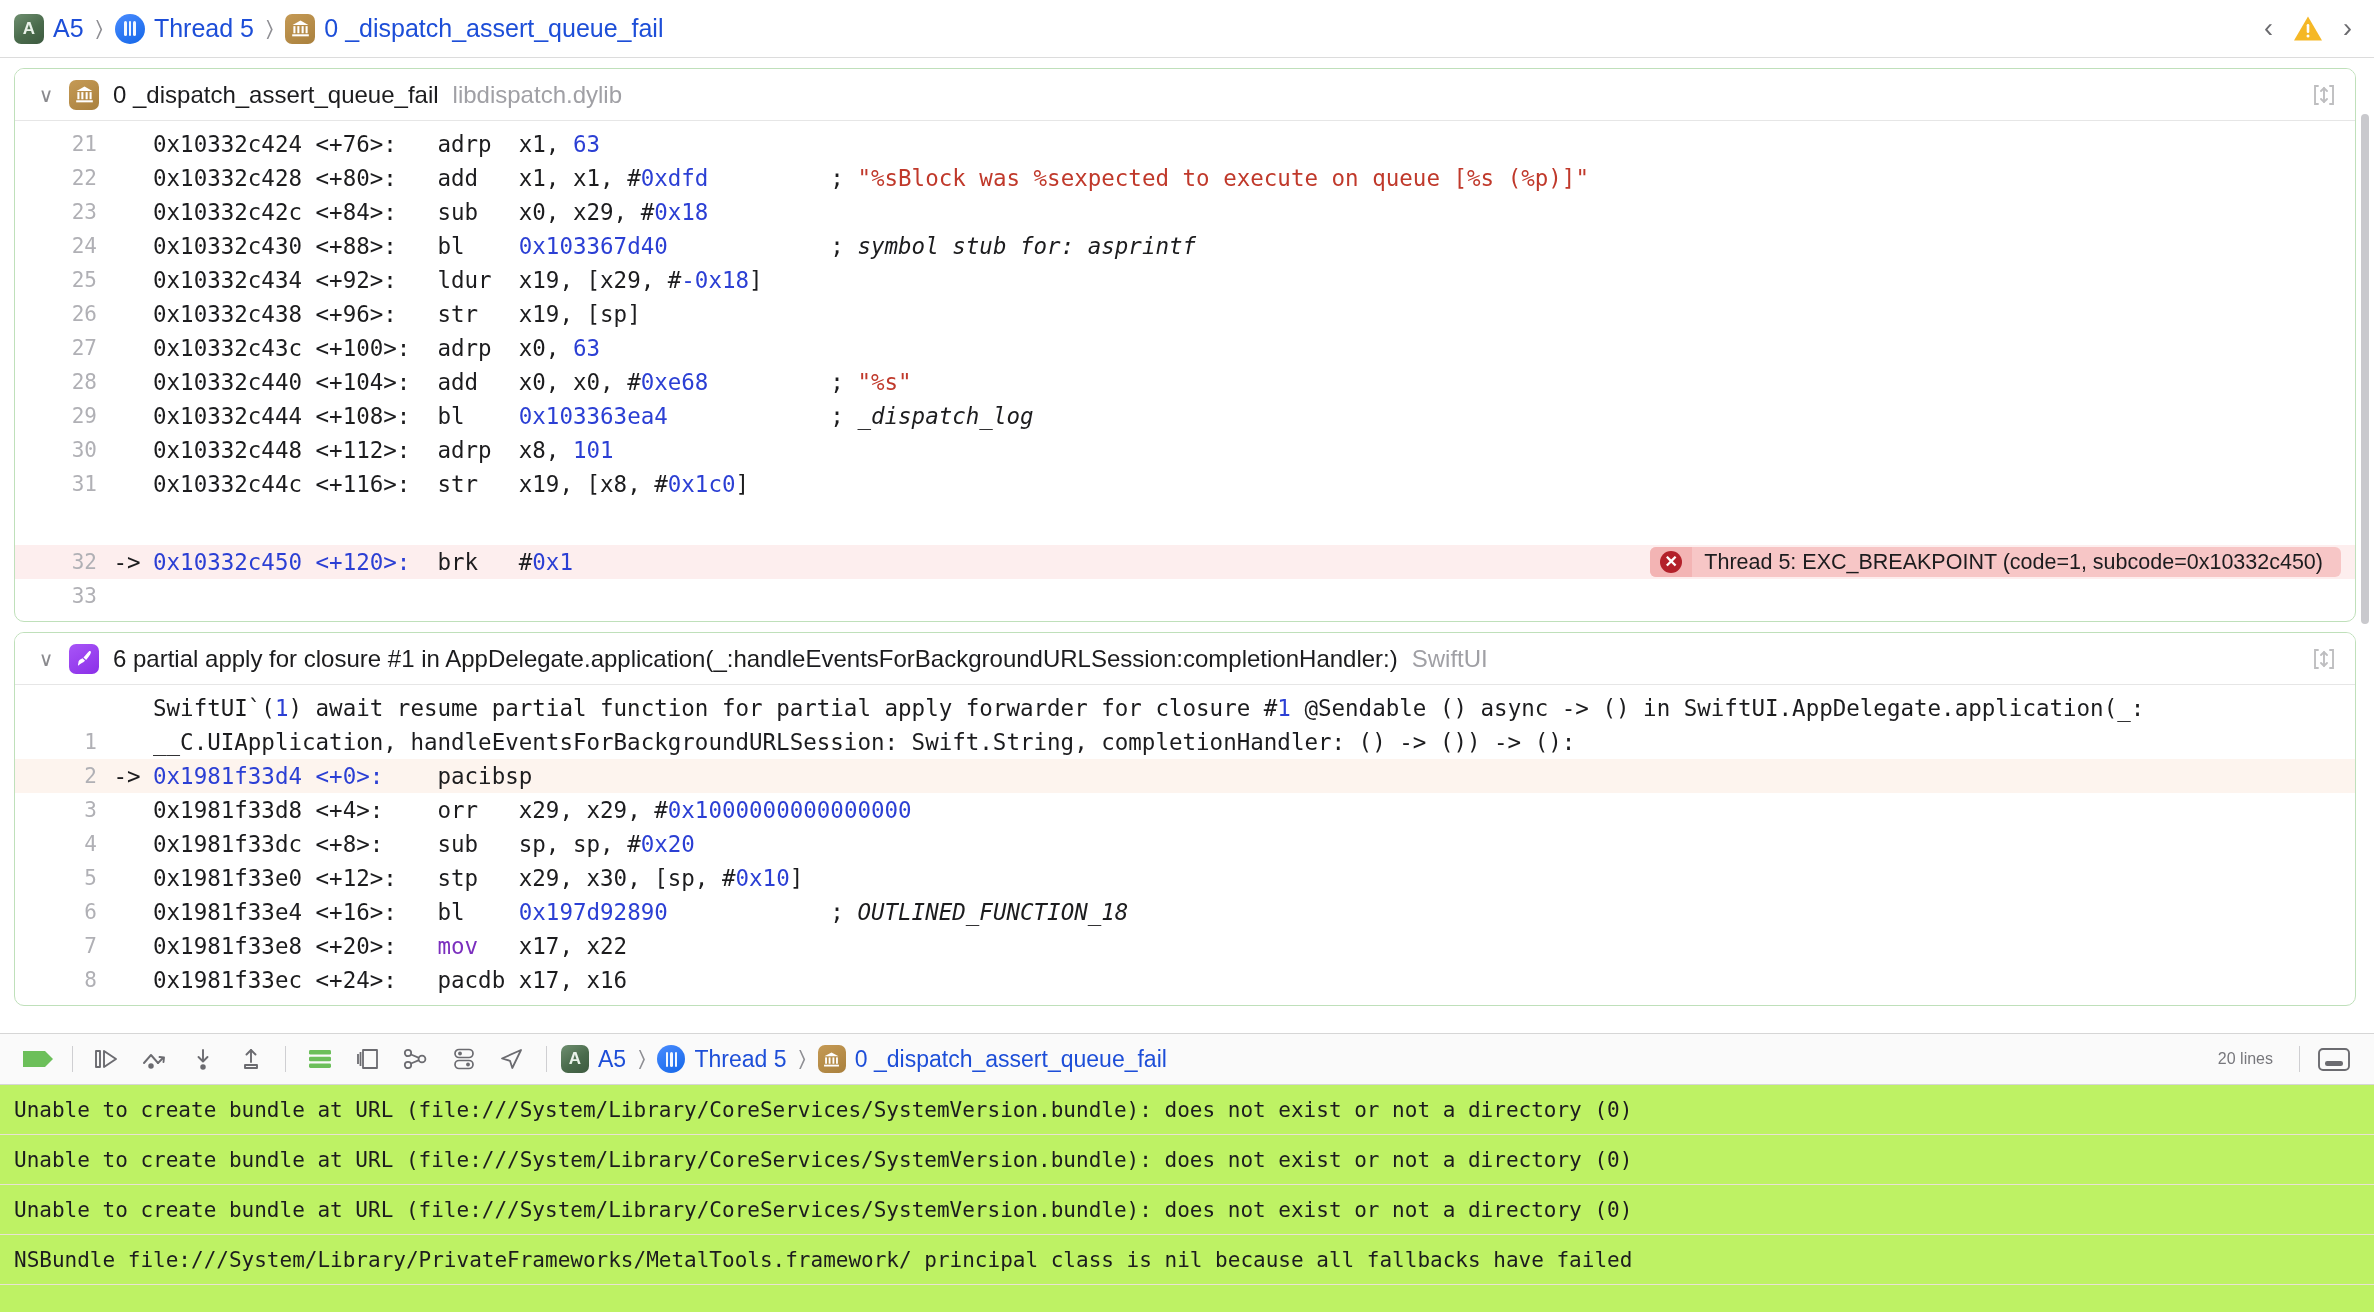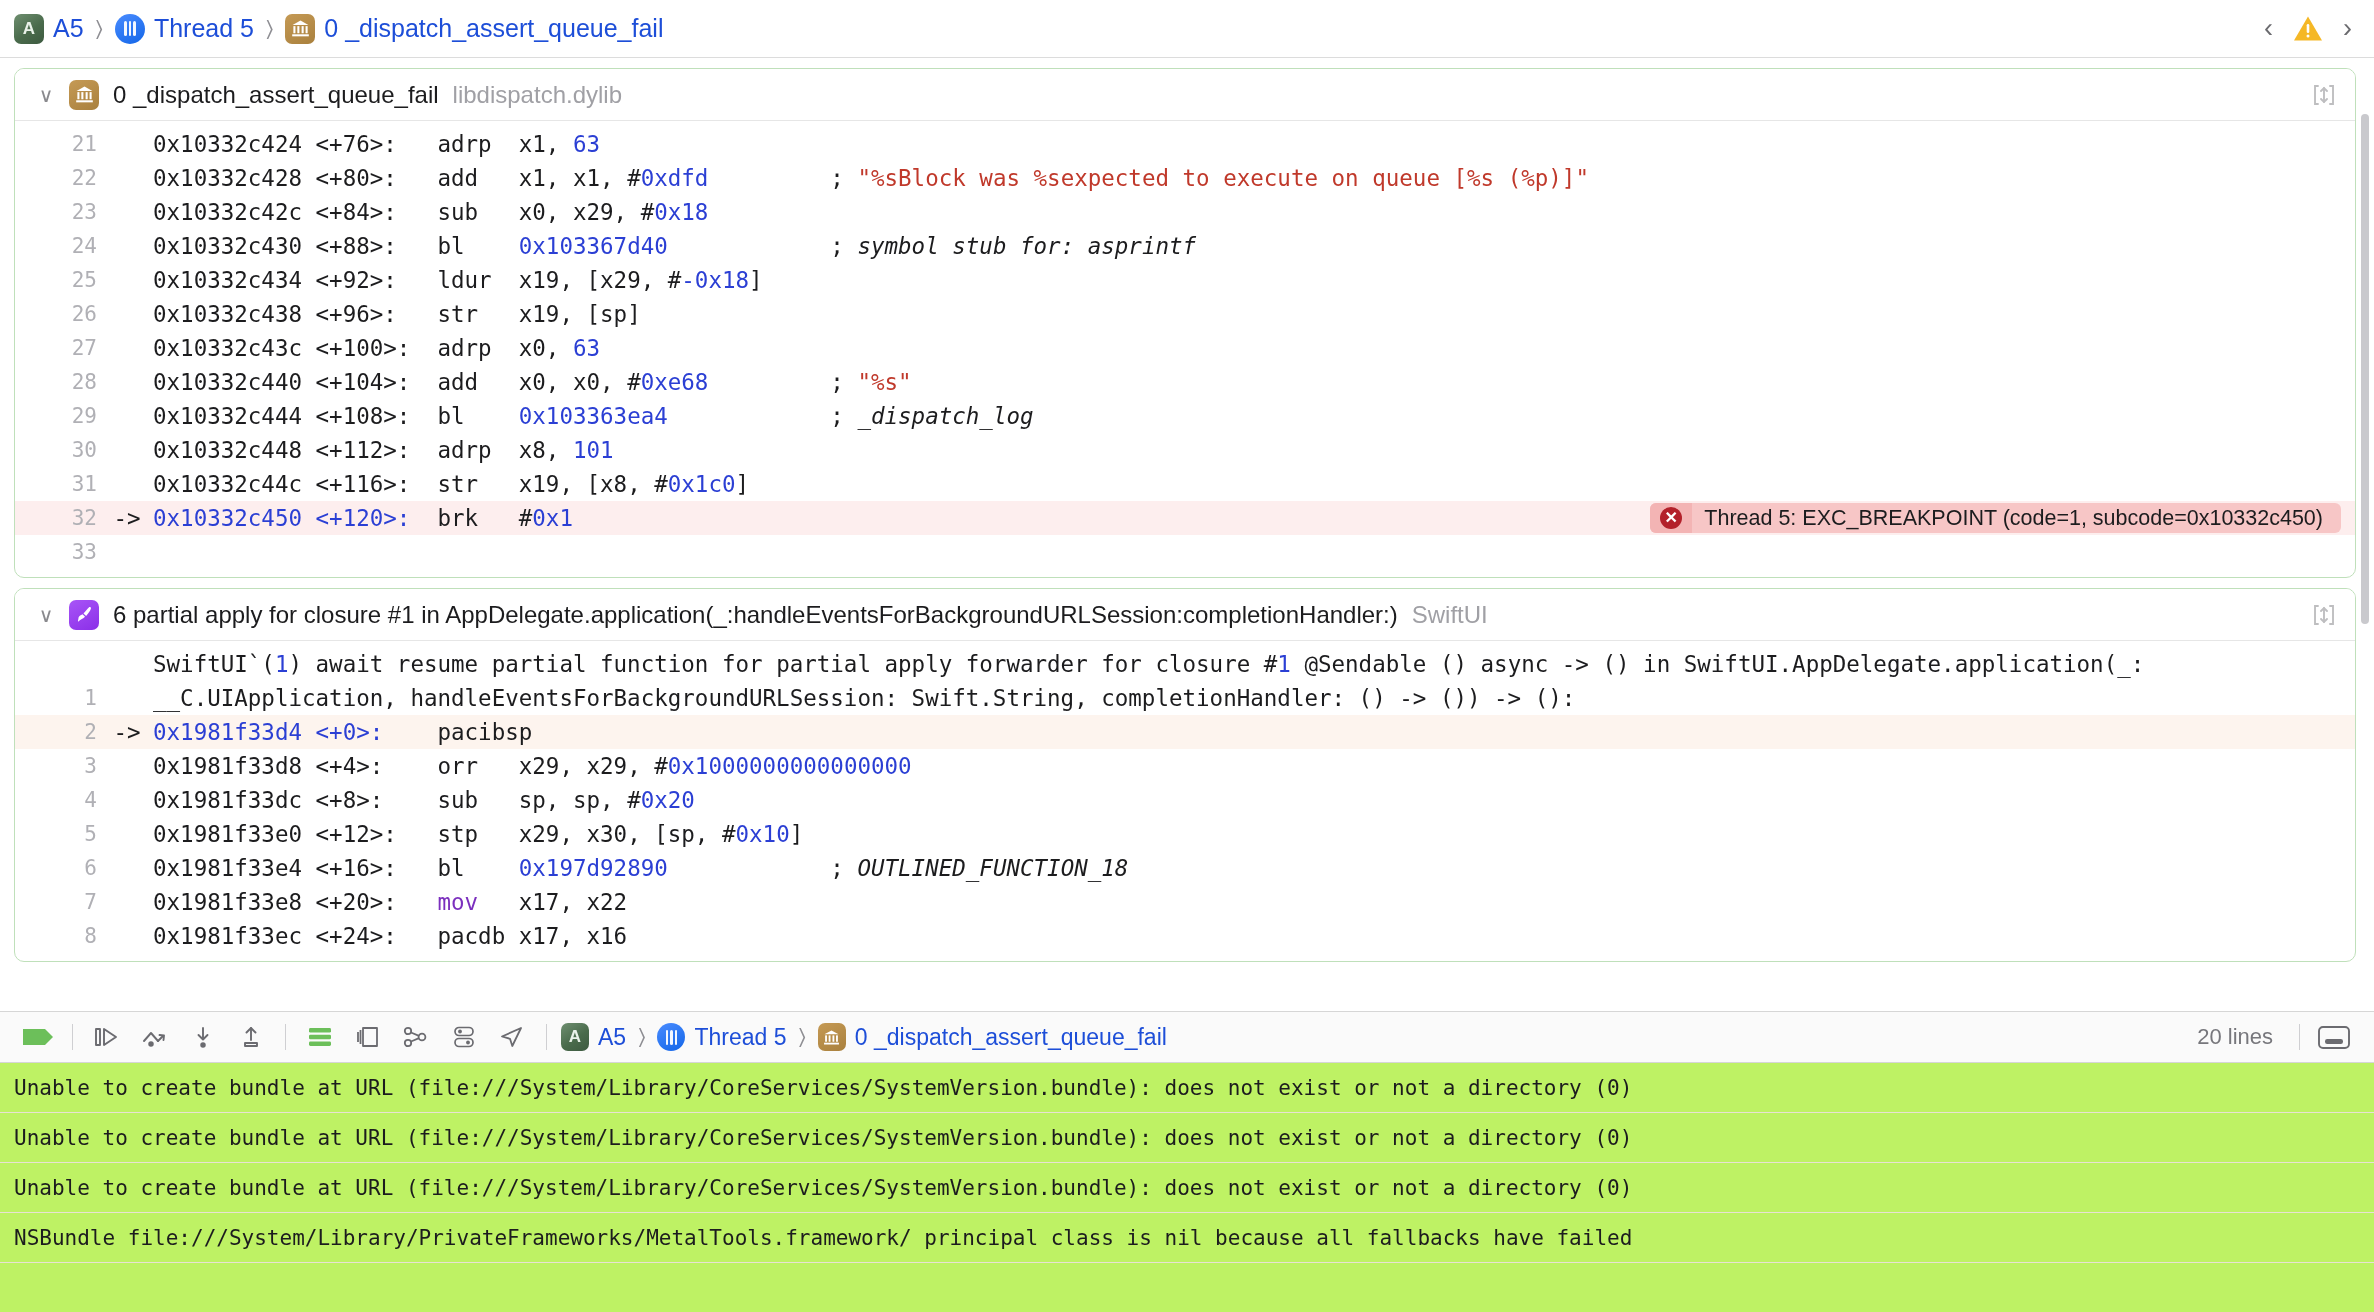--- a/index.html
+++ b/index.html
@@ -77,21 +77,21 @@
   
   .code {
     font-family: "DejaVu Sans Mono", monospace;
     font-size: 22.5px;
     line-height: 34px;
     color: #1c1c1e;
     padding: 6px 0 8px 0;
     white-space: pre;
   }
   .row { display:flex; align-items:flex-end; height:34px; padding-left: 0; position:relative; }
-  .row.hl { background:#fdeeee; }
+  .row.hl { background:#fdeeee;margin-top:44px; }
   .row.hl2 { background:#fdf4ee; }
   .row.tall { height:auto; }
   .gutter {
     width: 86px; flex:0 0 86px; text-align:right;
     color:#b0b0b5; font-size:21px; padding-right: 4px;
     font-family: "DejaVu Sans Mono", monospace;
   }
   .arrow { width:52px; flex:0 0 52px; text-align:center; color:#1c1c1e; }
   .codetext { flex:1 1 auto; min-width:0; }
   .addr { color:#2b3fd4; }
@@ -123,21 +123,21 @@
     padding: 0 16px 0 14px;
     border-top:1px solid #d6d6d6; border-bottom:1px solid #d6d6d6;
     background:#fafafa;
   }
   .tbtn { width:48px; height:40px; display:flex; align-items:center; justify-content:center; }
   .tdiv { width:1px; height:26px; background:#cfcfd2; margin: 0 10px; }
   .dbg-crumbs { display:flex; align-items:center; margin-left:4px; }
   .dbg-crumbs .crumb-label { font-size:23px; }
   .dbg-crumbs .ico-scheme, .dbg-crumbs .ico-thread, .dbg-crumbs .ico-frame-lib { width:28px; height:28px; }
   .bar-spacer { flex:1 1 auto; }
-  .lines-label { font-size:22px; color:#77777c; margin-right:16px; }
+  .lines-label { font-size:16px; color:#77777c; margin-right:16px; }
 
   
   .console { flex:1 1 auto; background:#bef264; overflow:hidden; }
   .cline {
     font-family:"DejaVu Sans Mono", monospace;
     font-size:21px; line-height:30px; color:#1c1c1e;
     padding: 10px 14px 9px 14px;
     border-bottom:1px solid #e8e2d4;
     white-space:pre;
   }

